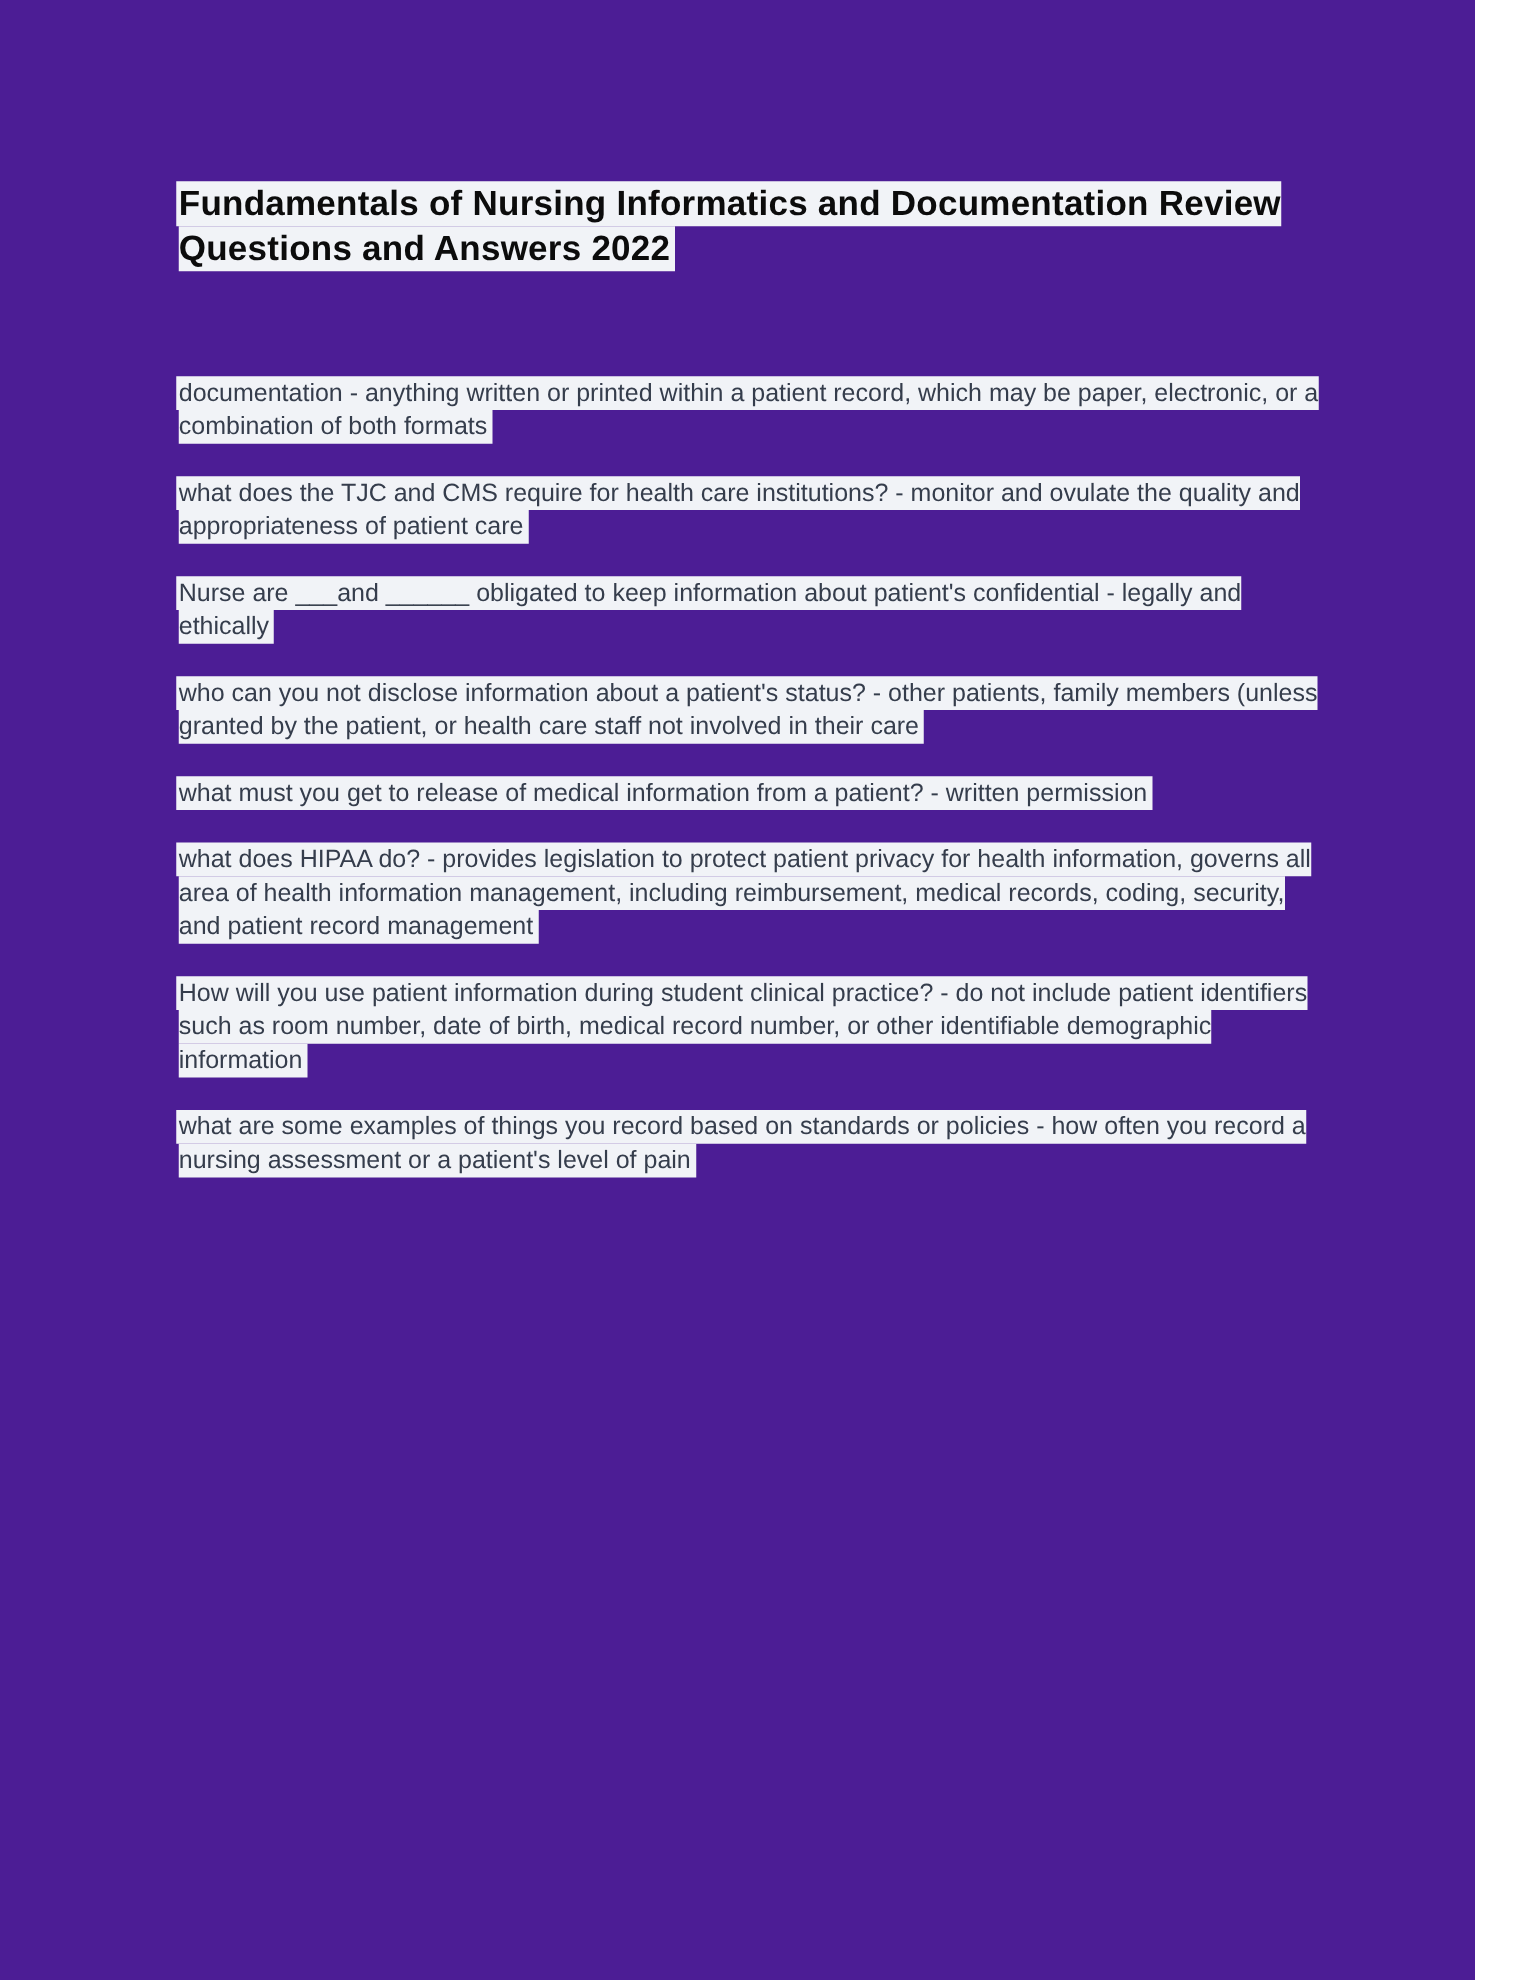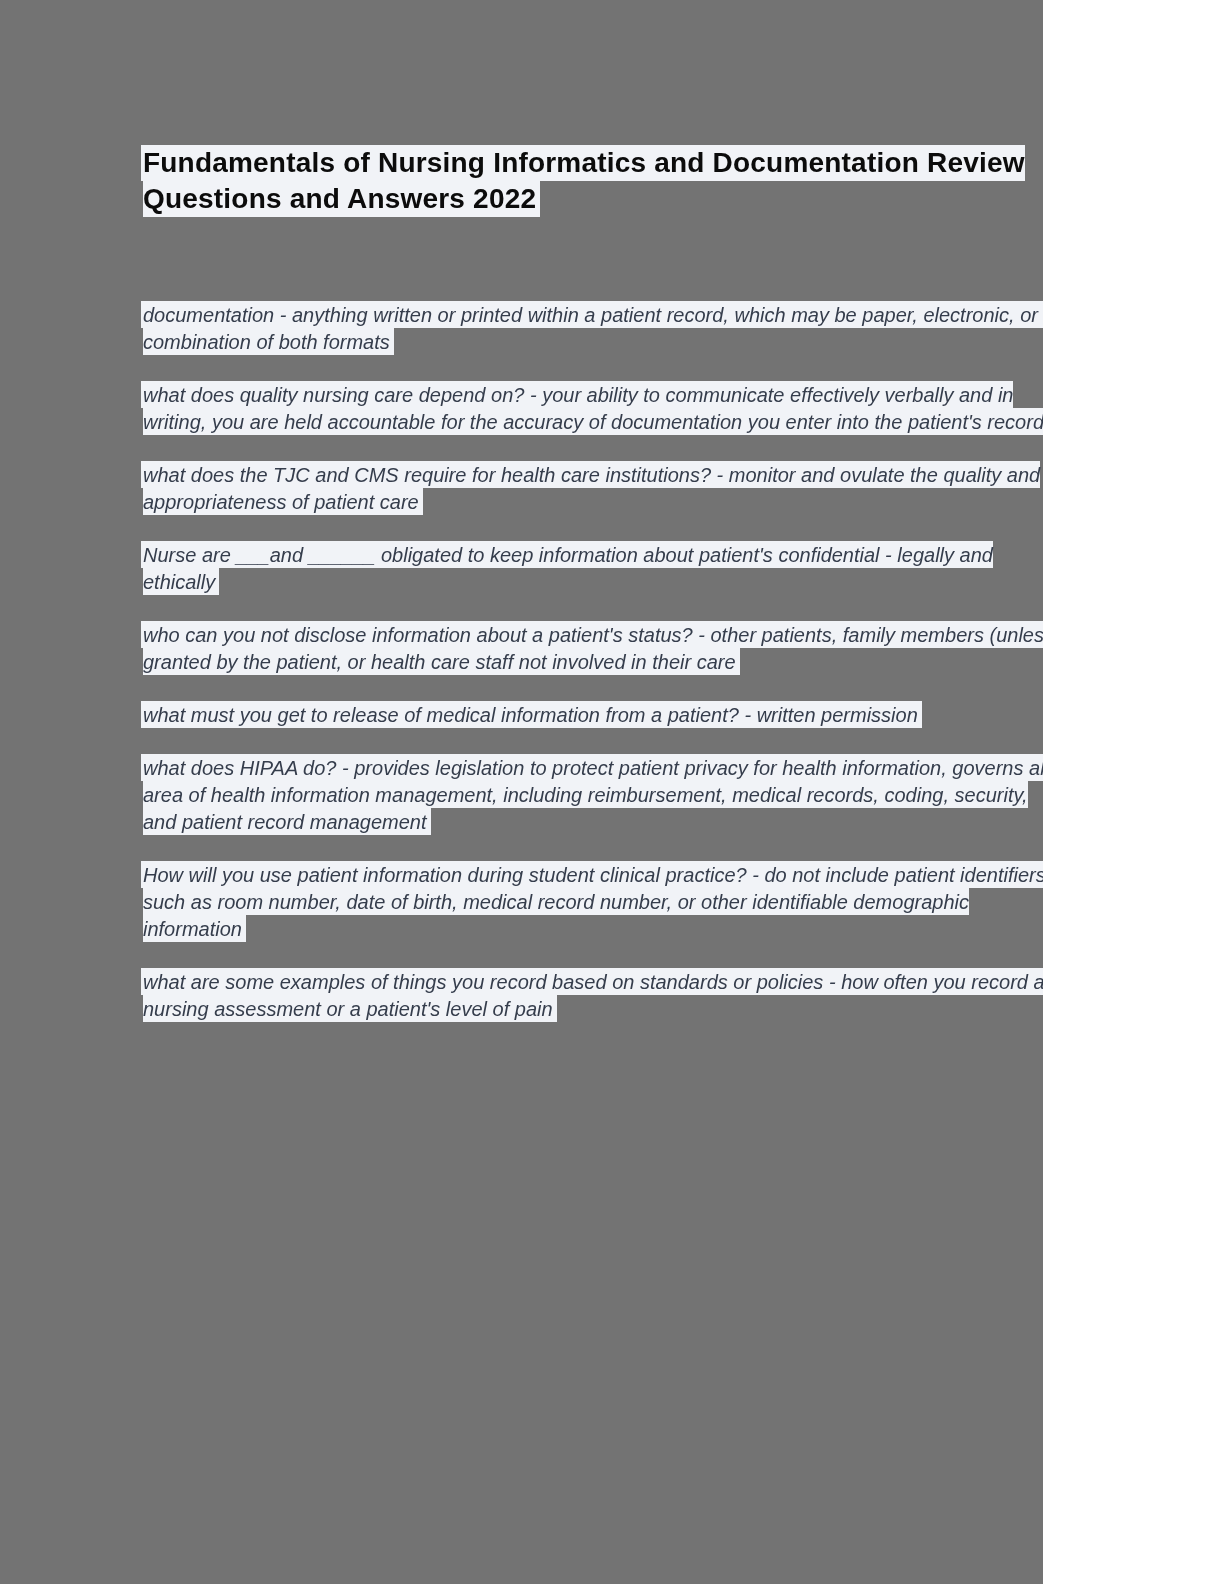--- a/index.html
+++ b/index.html
@@ -3,23 +3,23 @@
 <meta charset="utf-8">
 <style>
   * { margin: 0; padding: 0; box-sizing: border-box; }
   html, body { background: #ffffff; }
   body {
     font-family: "Liberation Sans", "DejaVu Sans", sans-serif;
     -webkit-font-smoothing: antialiased;
   }
   .page {
     position: relative;
-    width: 1043px;
+    width: 1180px;
     height: 1584px;
-    background: #737373;
+    background: #4c1d95;
     overflow: hidden;
   }
   .content {
     position: absolute;
     top: 0;
     left: 143px;
     width: 922px;
     padding-top: 145px;
   }
   .doc-title {
@@ -33,38 +33,36 @@
   .doc-title .hl-title {
     background: #f1f3f7;
     padding: 2px 4px 3px 2px;
     margin-left: -2px;
   }
   .qa-paragraph {
     font-size: 20px;
     line-height: 27px;
     color: #353d4c;
     margin: 0 0 26px 0;
-    font-style: italic;
   }
   .qa-paragraph:last-child { margin-bottom: 16px; }
   .qa-paragraph .hl {
     background: #f1f3f7;
     padding: 2.5px 4px 2.5px 2px;
     margin-left: -2px;
   }
 </style>
 </head>
 <body>
 
 <div class="page">
   <div class="content">
     <h1 class="doc-title"><span class="hl-title">Fundamentals of Nursing Informatics and Documentation Review Questions and Answers 2022</span></h1>
     <div id="qa-list">
         <p class="qa-paragraph"><span class="hl">documentation - anything written or printed within a patient record, which may be paper, electronic, or a combination of both formats</span></p>
-        <p class="qa-paragraph"><span class="hl">what does quality nursing care depend on? - your ability to communicate effectively verbally and in writing, you are held accountable for the accuracy of documentation you enter into the patient's record</span></p>
         <p class="qa-paragraph"><span class="hl">what does the TJC and CMS require for health care institutions? - monitor and ovulate the quality and appropriateness of patient care</span></p>
         <p class="qa-paragraph"><span class="hl">Nurse are ___and ______ obligated to keep information about patient's confidential - legally and ethically</span></p>
         <p class="qa-paragraph"><span class="hl">who can you not disclose information about a patient's status? - other patients, family members (unless granted by the patient, or health care staff not involved in their care</span></p>
         <p class="qa-paragraph"><span class="hl">what must you get to release of medical information from a patient? - written permission</span></p>
         <p class="qa-paragraph"><span class="hl">what does HIPAA do? - provides legislation to protect patient privacy for health information, governs all area of health information management, including reimbursement, medical records, coding, security, and patient record management</span></p>
         <p class="qa-paragraph"><span class="hl">How will you use patient information during student clinical practice? - do not include patient identifiers such as room number, date of birth, medical record number, or other identifiable demographic information</span></p>
         <p class="qa-paragraph"><span class="hl">what are some examples of things you record based on standards or policies - how often you record a nursing assessment or a patient's level of pain</span></p>
       </div>
   </div>
 </div>

